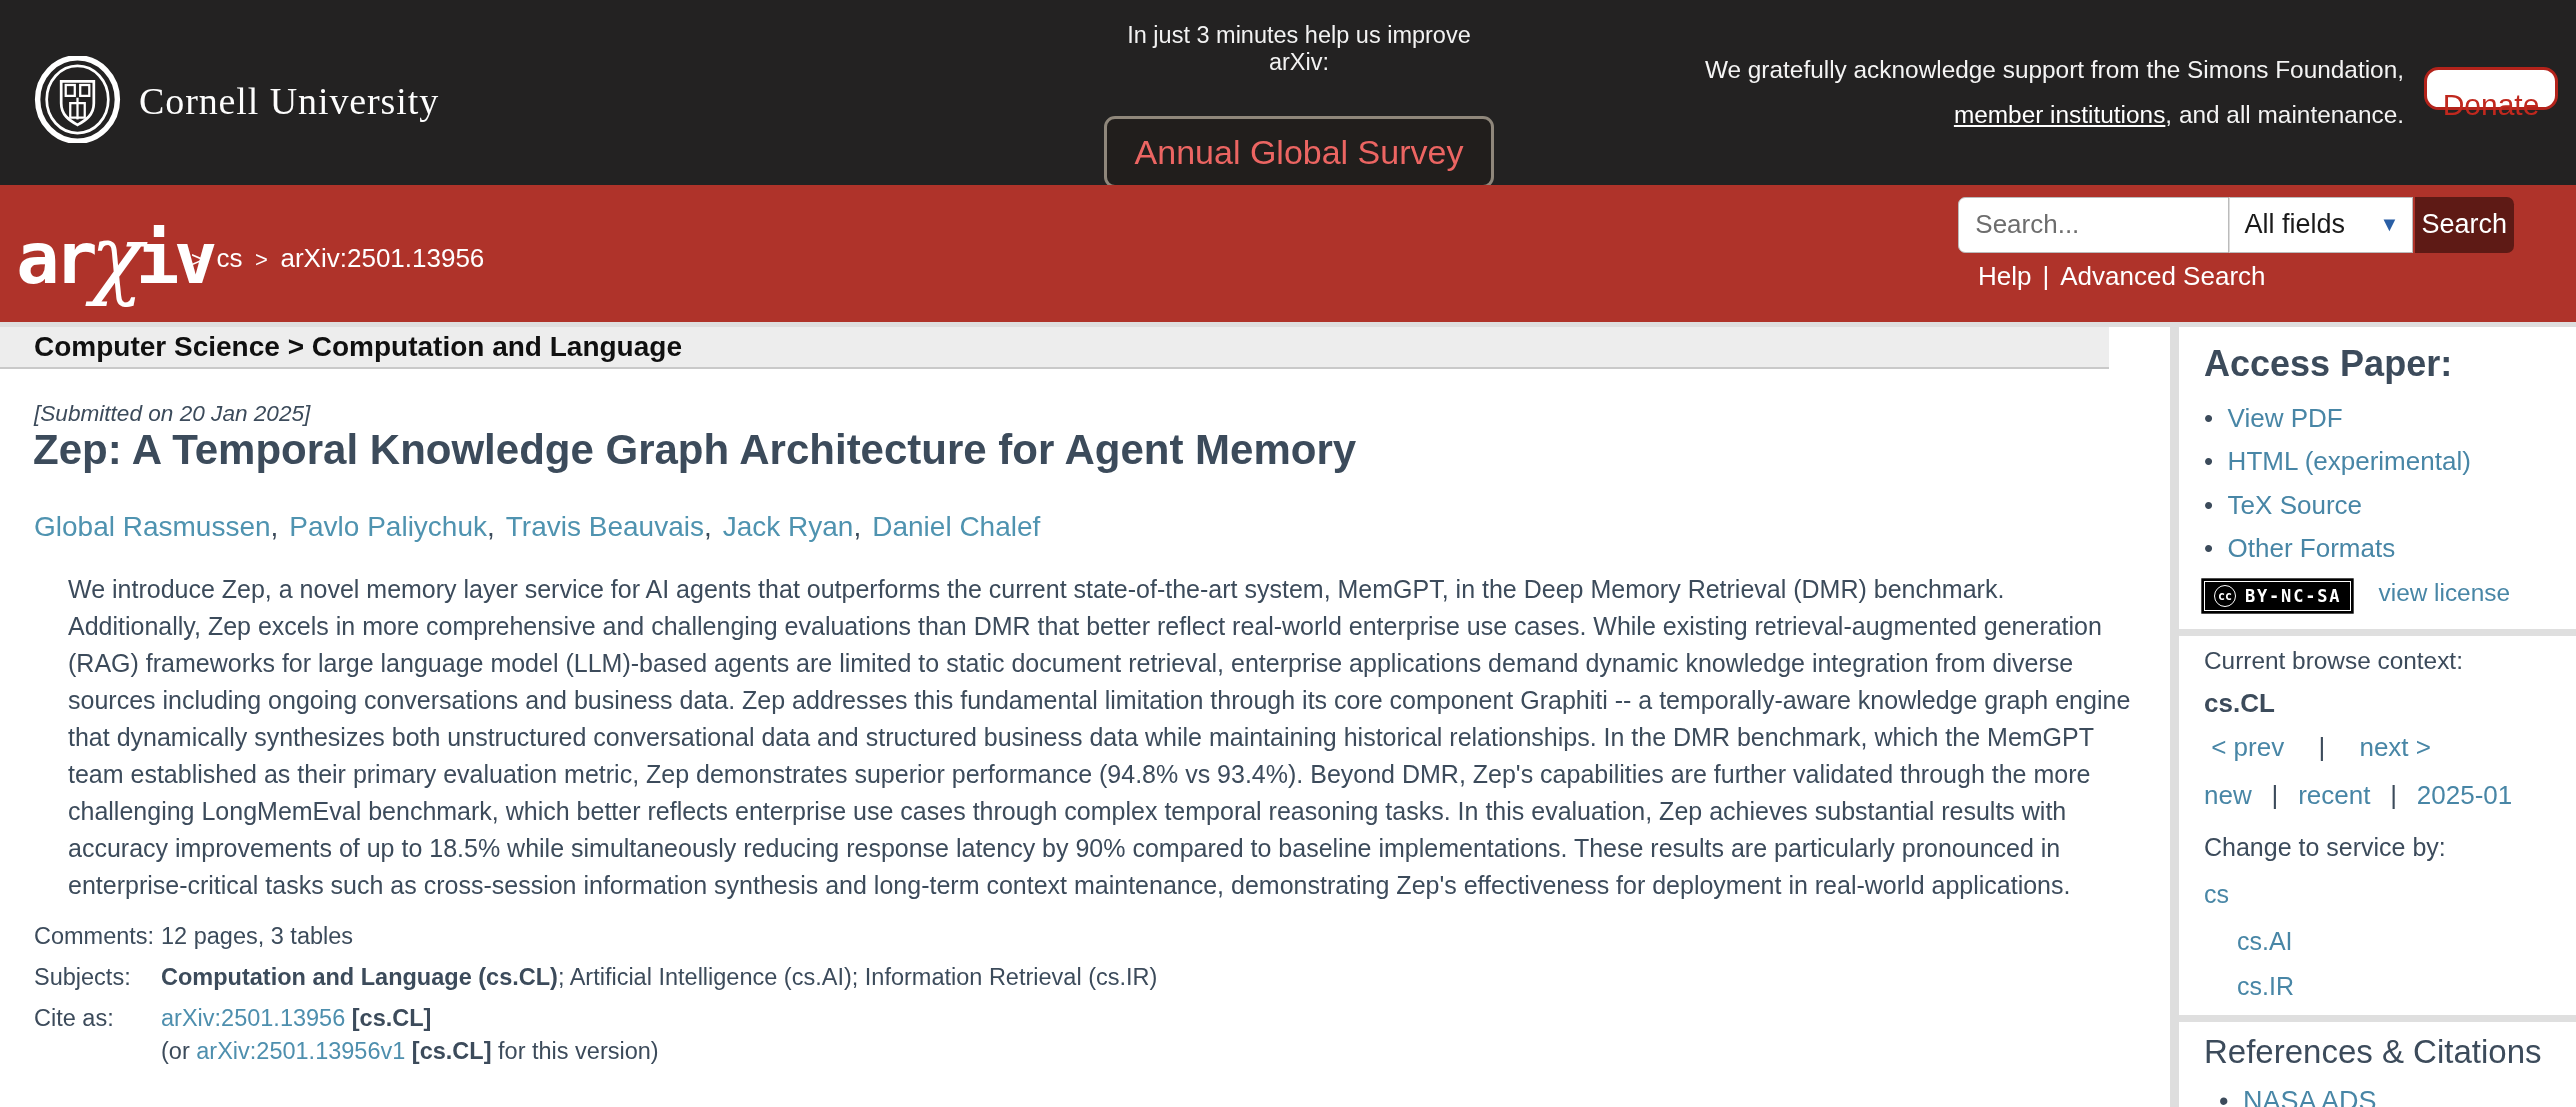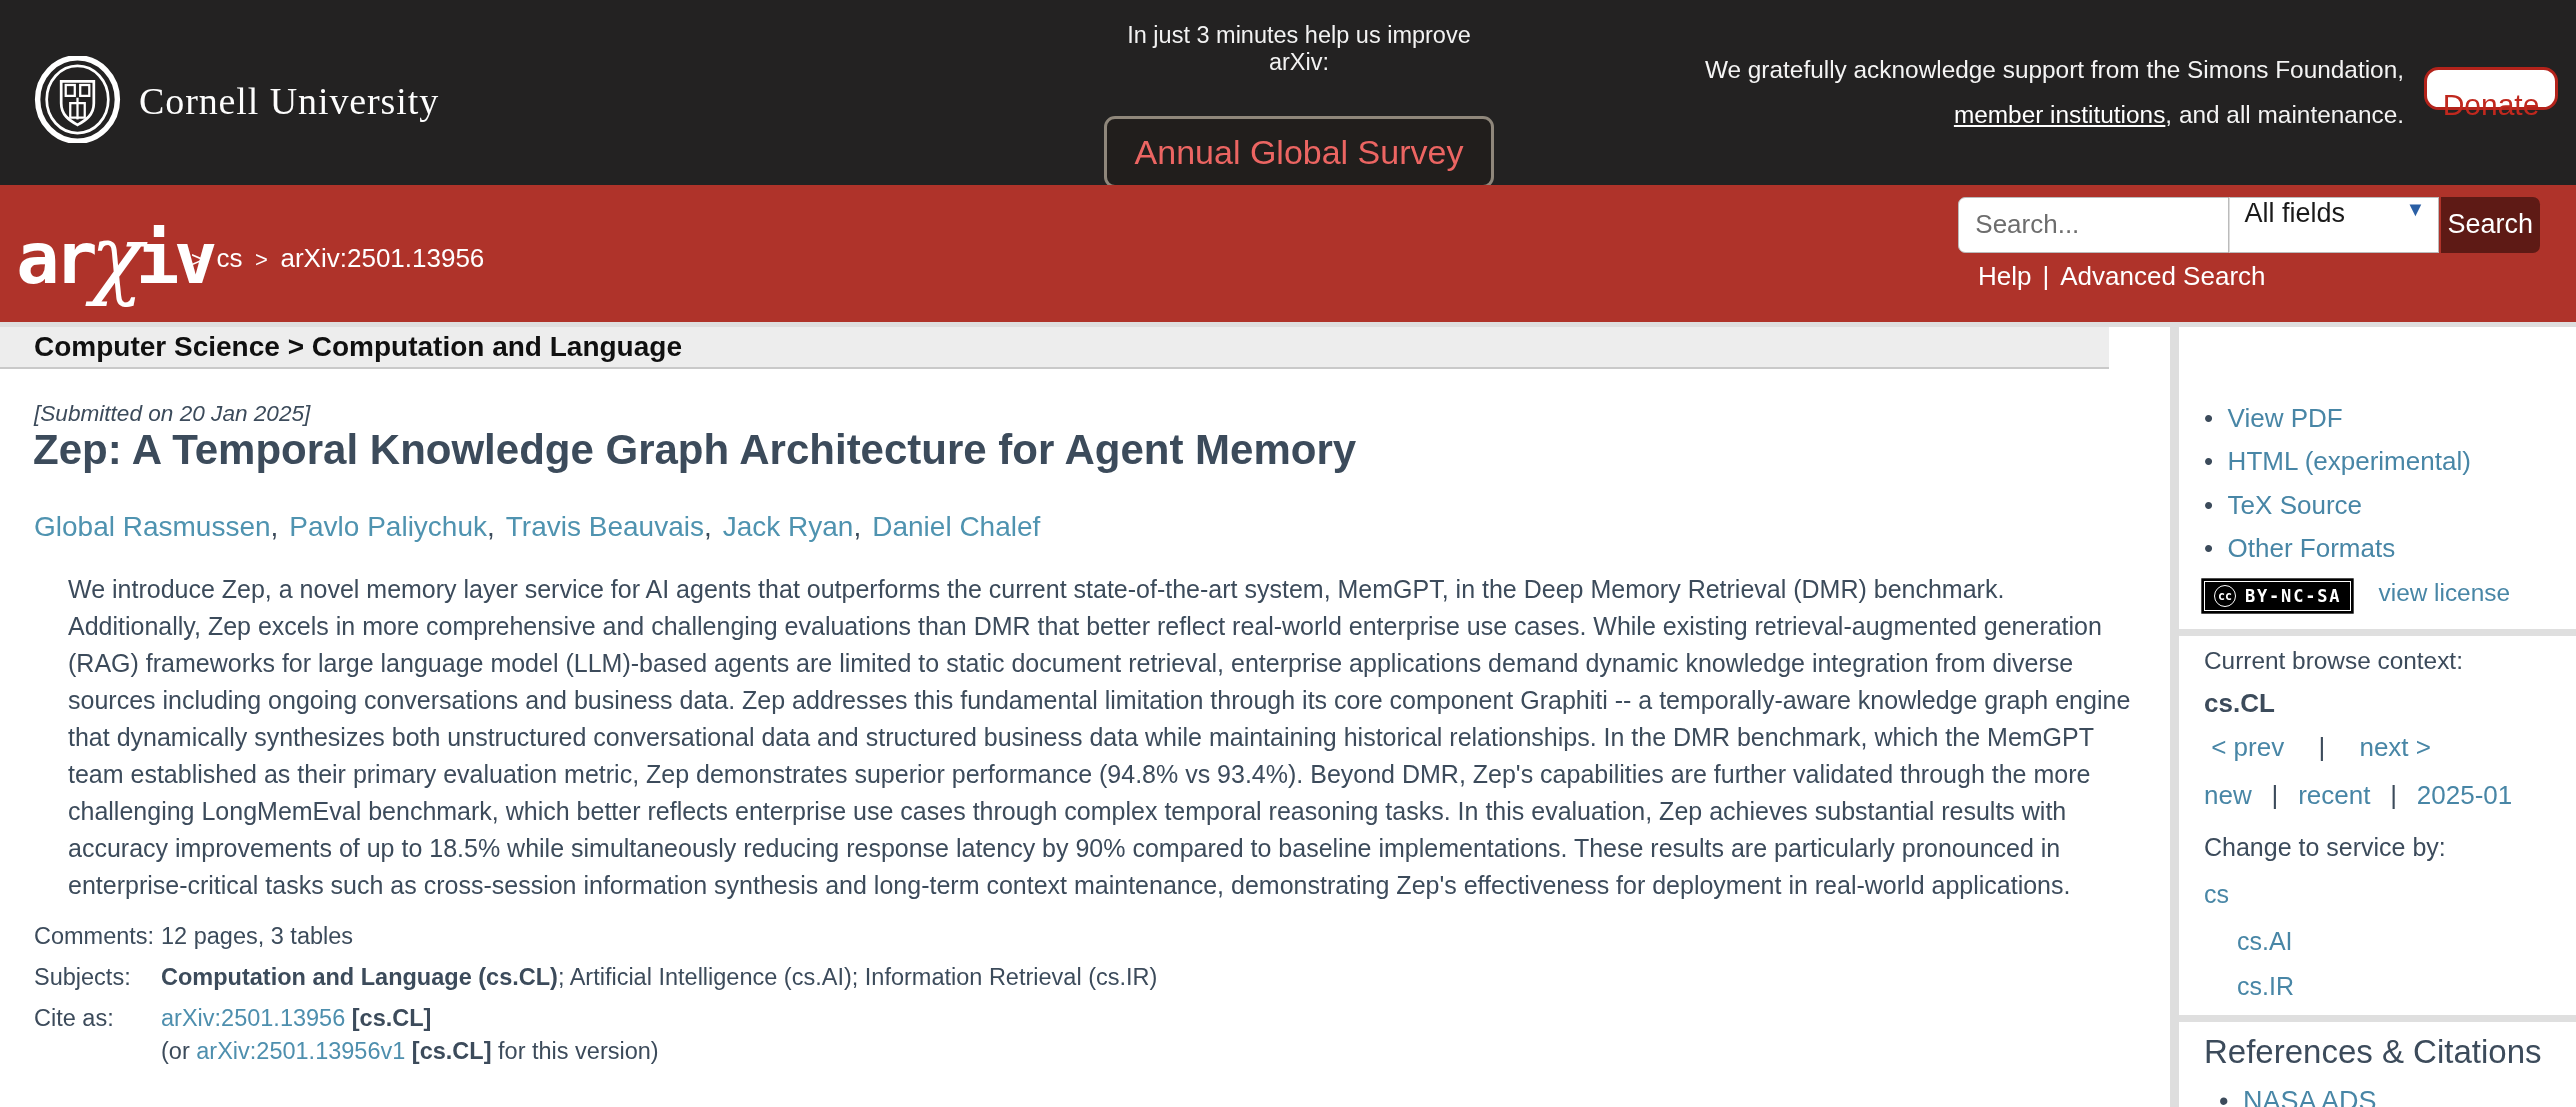--- a/index.html
+++ b/index.html
@@ -33,22 +33,22 @@
     font-weight:bold;font-size:72px;letter-spacing:-5.4px;line-height:1;}
   .arxiv-logo .chi{font-family:"DejaVu Serif",serif;font-style:italic;font-weight:normal;font-size:87px;
     position:relative;top:4.5px;margin:0 -1.8px;}
   .breadcrumb{position:absolute;left:191px;top:58px;color:#fff;font-size:26px;display:flex;gap:12.6px;align-items:baseline;}
   .breadcrumb .sep{font-size:22px;}
   .breadcrumb .lk{color:#fff;}
   .search-row{position:absolute;left:1958px;top:11.7px;display:flex;height:56px;}
   .search-input{width:271px;height:56px;border:0.9px solid #bbb;border-radius:7.2px 0 0 7.2px;font-size:26px;
     padding:0 16.3px;color:#333;outline:none;font-family:"Liberation Sans",sans-serif;}
   .search-input::placeholder{color:#6d6d6d;}
-  .field-select{width:210px;height:56px;background:#fff;border:0.9px solid #bbb;border-left:1.8px solid #ddd;
-    font-size:27px;color:#1a1a1a;display:flex;justify-content:space-between;padding:0 12.6px 0 14.5px;}
+  .field-select{width:184px;height:56px;background:#fff;border:0.9px solid #bbb;border-left:1.8px solid #ddd;
+    font-size:27px;color:#1a1a1a;display:flex;align-items:center;justify-content:space-between;padding:0 12.6px 0 14.5px;}
   .select-arrow{color:#2a5fa5;font-size:20px;}
   .search-btn{width:99px;height:56px;background:var(--search-btn-maroon);color:#fff;font-size:27px;
     border:none;border-radius:0 7.2px 7.2px 0;margin-left:1.8px;display:flex;align-items:center;justify-content:center;}
   .help-row{position:absolute;left:1978px;top:76px;color:#fff;font-size:26px;display:flex;gap:11px;}
   .help-row .lk{color:#fff;}
 
   
   .main-col{position:absolute;left:0;top:327px;width:2170px;height:780px;background:#fff;}
   .subj-bar{position:absolute;left:0;top:0;width:2109px;height:42px;background:#ededed;border-bottom:2.7px solid #c9c9c9;
     display:flex;align-items:center;padding-left:34px;}
@@ -166,20 +166,21 @@
 
     <div class="lbl">Cite as:</div>
     <div>
       <div><span class="lk">arXiv:2501.13956</span>&nbsp;<span class="bold">[cs.CL]</span></div>
       <div><span>(or</span>&nbsp;<span class="lk">arXiv:2501.13956v1</span>&nbsp;<span class="bold">[cs.CL]</span>&nbsp;<span>for this version)</span></div>
     </div>
   </div>
 </div>
 
 <div class="sidebar">
+  <div class="abs sb-title" style="top:16.3px;">Access Paper:</div>
 
   <div class="abs" style="top:76px;"><span class="bullet">•</span><span class="sb-link lk">View PDF</span></div>
   <div class="abs" style="top:119px;"><span class="bullet">•</span><span class="sb-link lk">HTML (experimental)</span></div>
   <div class="abs" style="top:163px;"><span class="bullet">•</span><span class="sb-link lk">TeX Source</span></div>
   <div class="abs" style="top:206px;"><span class="bullet">•</span><span class="sb-link lk">Other Formats</span></div>
 
   <div class="abs" style="top:249px;">
     <span class="cc-badge">
         <span class="cc-circle">cc</span>
         <span>BY-NC-SA</span>

